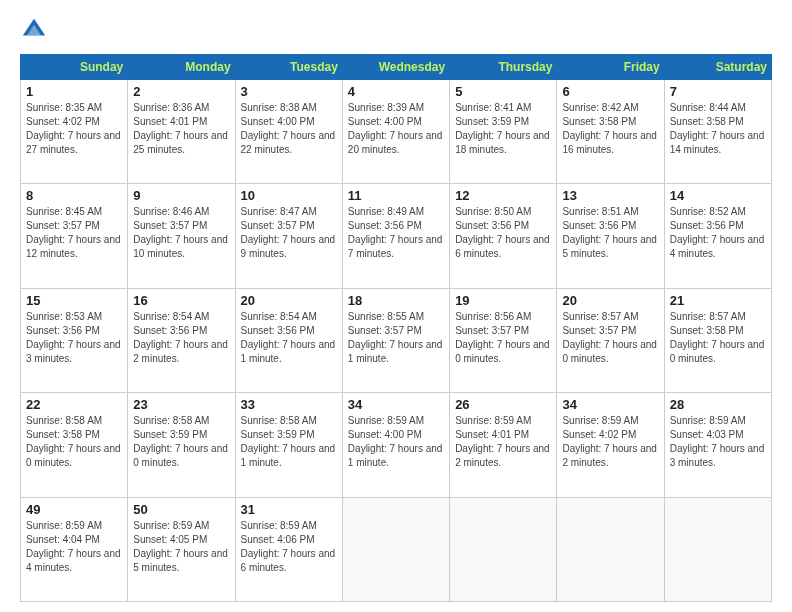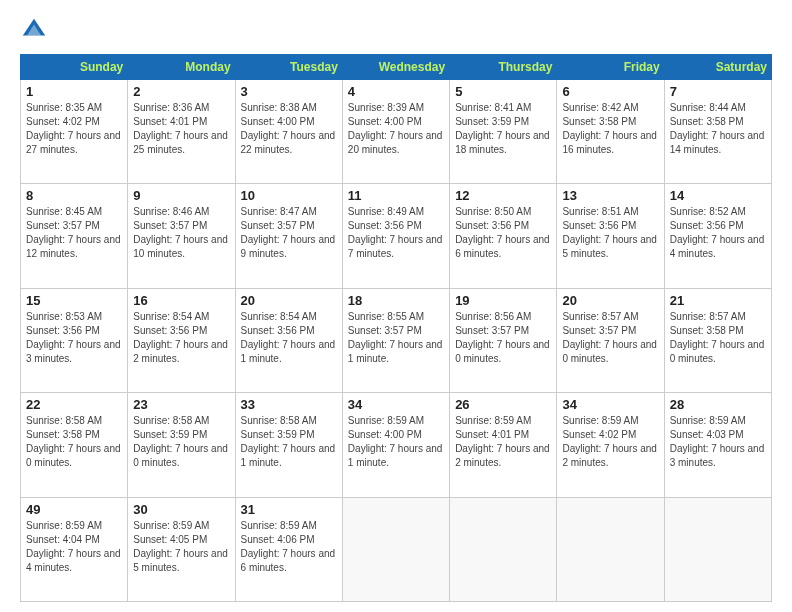--- a/index.html
+++ b/index.html
@@ -246,21 +246,21 @@
             <span class="day-num">28</span>
             <div class="day-info">Sunrise: 8:59 AM<br>Sunset: 4:03 PM<br>Daylight: 7 hours and 3 minutes.</div>
           </td>
         </tr>
         <tr>
           <td>
             <span class="day-num">49</span>
             <div class="day-info">Sunrise: 8:59 AM<br>Sunset: 4:04 PM<br>Daylight: 7 hours and 4 minutes.</div>
           </td>
           <td>
-            <span class="day-num">30</span>
+            <span class="day-num">50</span>
             <div class="day-info">Sunrise: 8:59 AM<br>Sunset: 4:05 PM<br>Daylight: 7 hours and 5 minutes.</div>
           </td>
           <td>
             <span class="day-num">31</span>
             <div class="day-info">Sunrise: 8:59 AM<br>Sunset: 4:06 PM<br>Daylight: 7 hours and 6 minutes.</div>
           </td>
           <td class="empty"></td>
           <td class="empty"></td>
           <td class="empty"></td>
           <td class="empty"></td>

